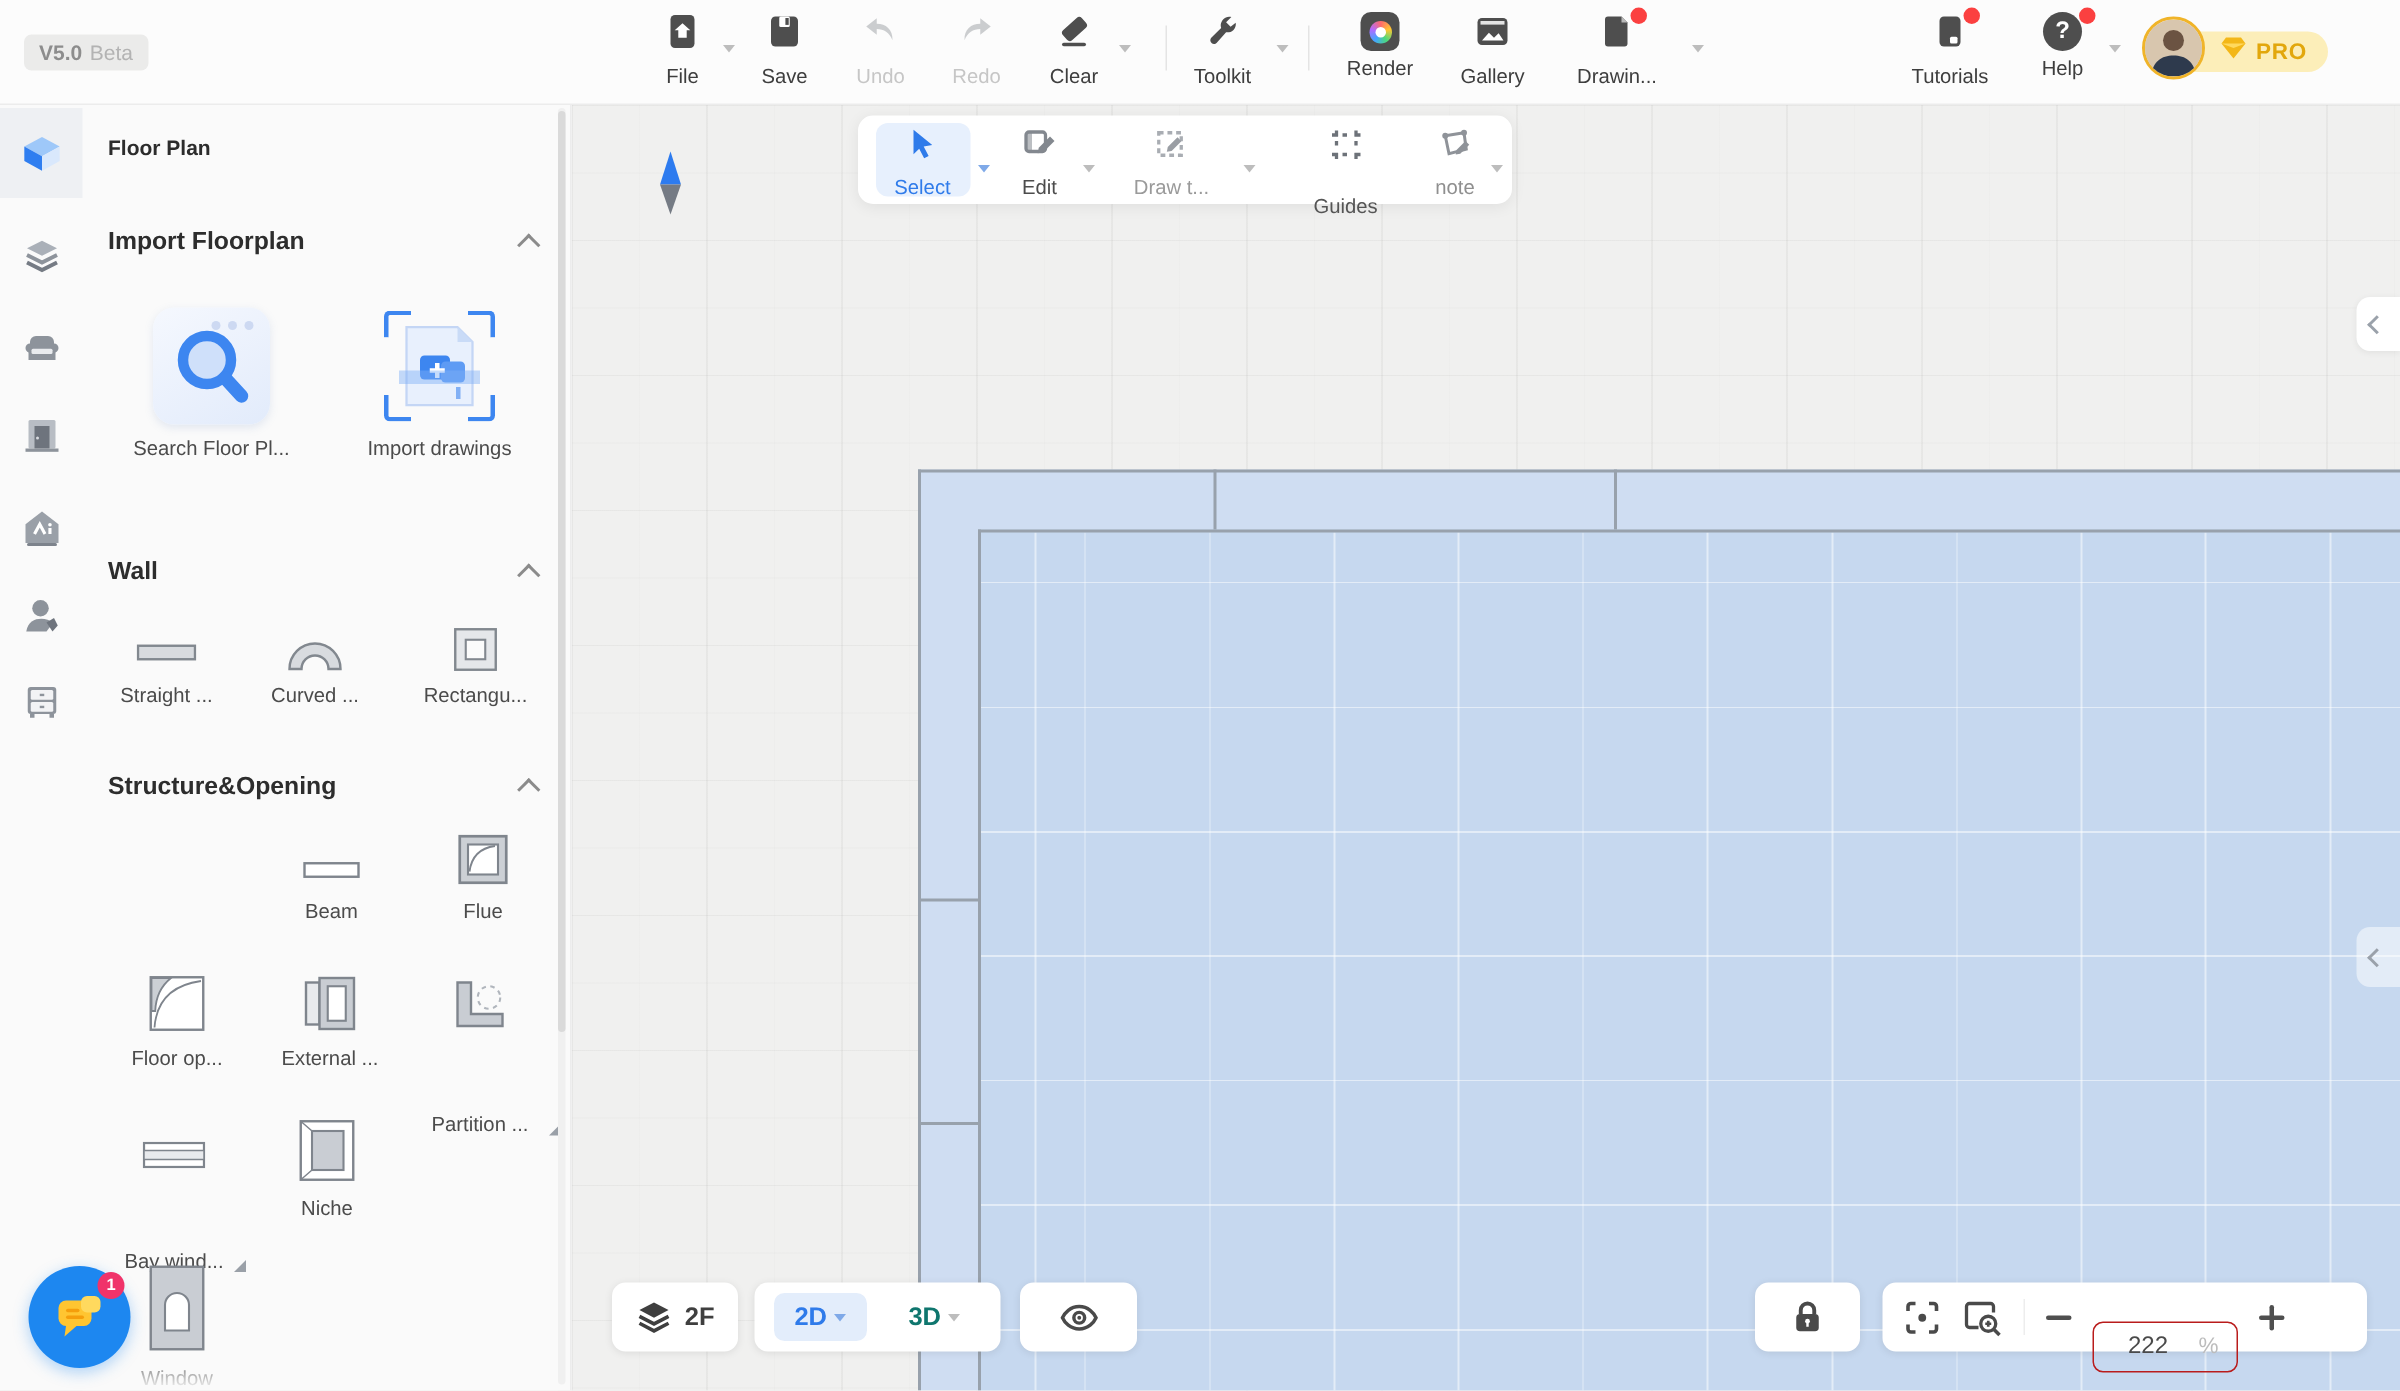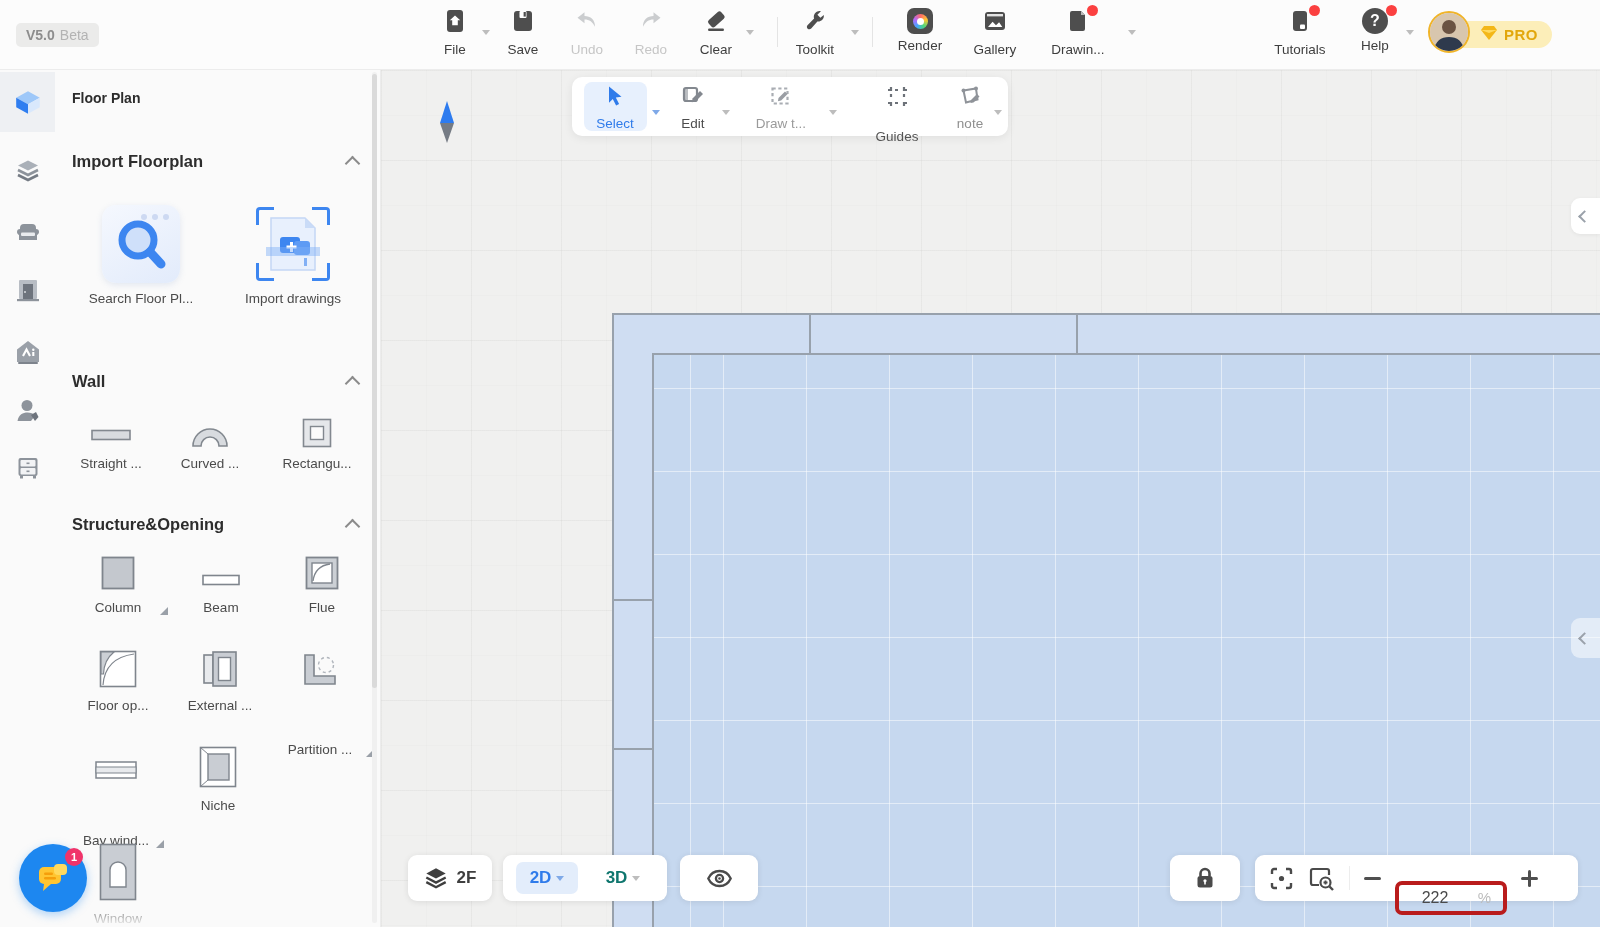--- a/index.html
+++ b/index.html
@@ -113,21 +113,21 @@
     display:flex; align-items:center; justify-content:center; gap:5px; cursor:pointer; }
   .zoom-group { position:absolute; left:1255px; top:855px; width:323px; height:46px; background:#fff;
     border-radius:9px; box-shadow:0 1px 6px rgba(0,0,0,.09); display:flex; align-items:center;
     z-index:20; padding:0 14px; gap:14px; }
   .zg-div { width:1px; height:24px; background:#ededed; }
   .minus-ic { width:17px; height:3px; background:#4f4f4f; border-radius:2px; cursor:pointer; }
   .plus-ic { position:relative; width:17px; height:17px; cursor:pointer; }
   .plus-ic:before, .plus-ic:after { content:""; position:absolute; background:#4f4f4f; border-radius:2px; }
   .plus-ic:before { left:0; top:7px; width:17px; height:3px; }
   .plus-ic:after { left:7px; top:0; width:3px; height:17px; }
-  .zoom-input-wrap { width:112px; height:34px; border:4px solid #b91c1c; border-radius:7px;
+  .zoom-input-wrap { width:97px; height:34px; border:1px solid #b91c1c; border-radius:7px;
     display:flex; align-items:center; justify-content:space-between; padding:0 12px;margin-top:39px; }
   .zoom-input-wrap input { width:48px; border:none; outline:none; font-size:16px; color:#4a4a4a;
     font-family:"Liberation Sans",sans-serif; text-align:center; background:transparent; }
   .pct { font-size:15px; color:#bcbcbc; }
 
   
   .chat-fab { position:absolute; left:19px; top:844px; width:68px; height:68px; border-radius:50%;
     background:#1d87f0; z-index:50; display:flex; align-items:center; justify-content:center;
     box-shadow:0 3px 10px rgba(29,135,240,.35); cursor:pointer; }
   .chat-badge { position:absolute; left:46px; top:4px; width:18px; height:18px; border-radius:50%;
@@ -486,29 +486,20 @@
           <rect x="1.5" y="1.5" width="27" height="27" fill="#e5e7ea" stroke="#82888f" stroke-width="1.6"></rect>
           <rect x="8.5" y="8.5" width="13" height="13" fill="#fbfbfb" stroke="#82888f" stroke-width="1.4"></rect>
         </svg>
     </div>
     <span class="lbl">Rectangu...</span>
   </div>
 
   <div class="sec-title" style="top:445px;">Structure&amp;Opening</div>
   <span class="chev-up" style="top:451px;"></span>
 
-  <div class="lib-item" style="left:118px; top:486px;">
-    <div style="height:36px;">
-      <svg width="34" height="34" viewBox="0 0 34 34">
-          <rect x="1.5" y="1.5" width="31" height="31" fill="#c4c8ce" stroke="#7f858d" stroke-width="1.8"></rect>
-        </svg>
-    </div>
-    <span class="lbl">Column</span>
-    <span class="sub-tri" style="right:10px; bottom:0;"></span>
-  </div>
   <div class="lib-item" style="left:221px; top:497px;">
     <div style="height:25px;display:flex;align-items:center;">
       <svg width="38" height="12" viewBox="0 0 38 12">
           <rect x="1" y="1.5" width="36" height="9" fill="#ffffff" stroke="#7f858d" stroke-width="1.6"></rect>
         </svg>
     </div>
     <span class="lbl">Beam</span>
   </div>
   <div class="lib-item" style="left:322px; top:486px;">
     <div style="height:36px;">

